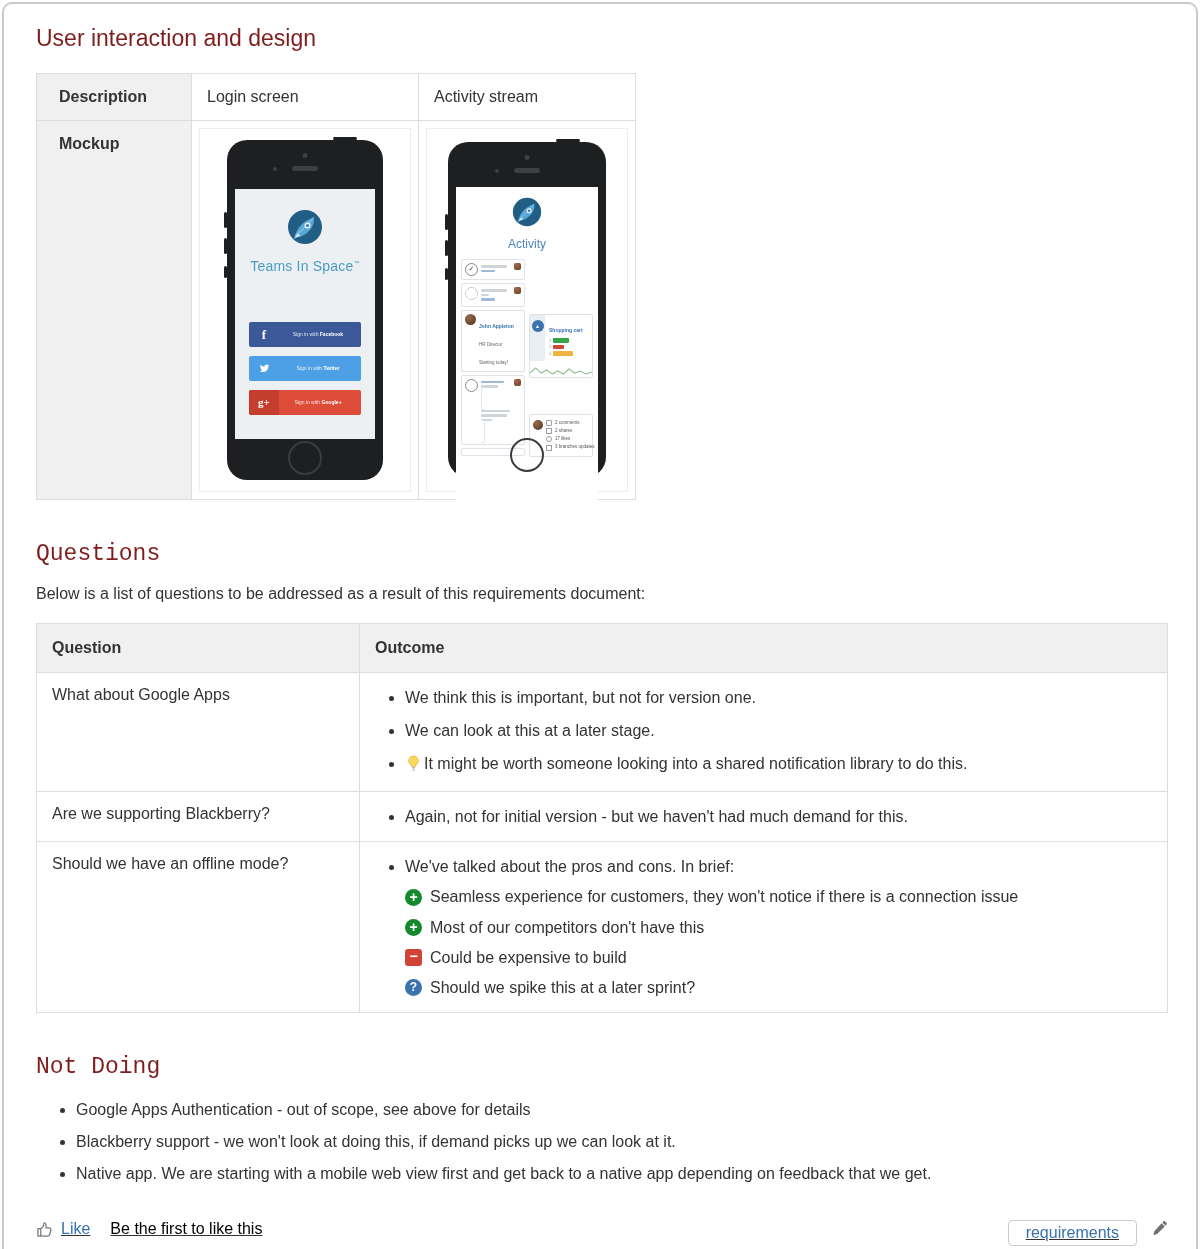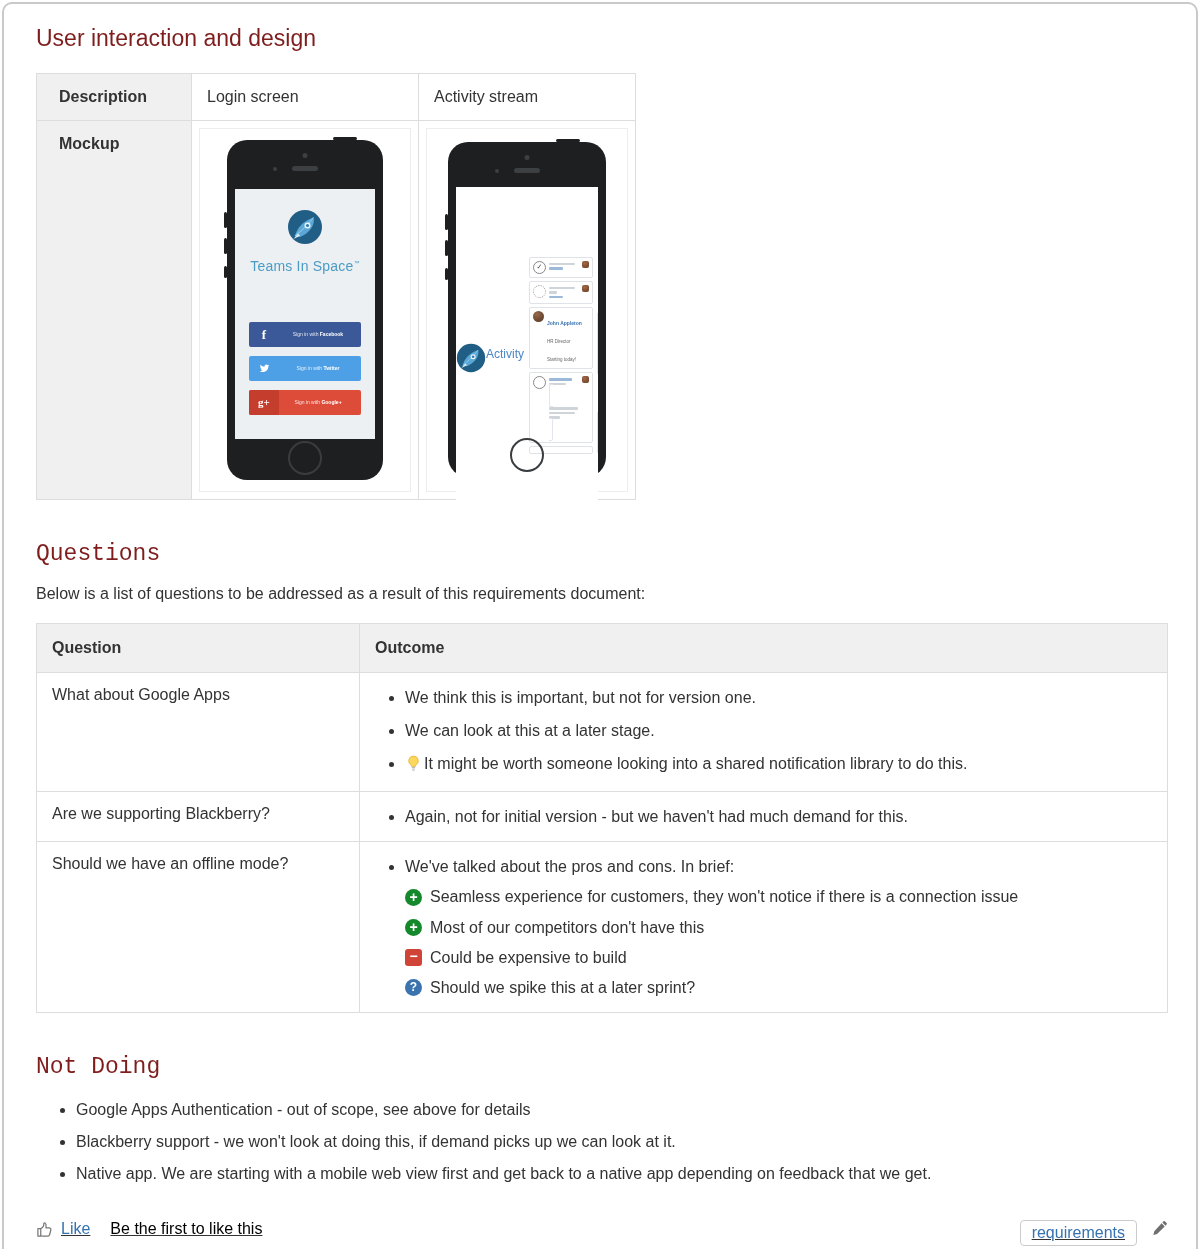--- a/index.html
+++ b/index.html
@@ -41,39 +41,39 @@
   
   ul.plain{margin:0;padding-left:40px;}
   ul.plain li{font-size:16px;margin:0 0 9px 0;line-height:1.45;}
 
   
   .footer{display:flex;align-items:flex-start;margin-top:34px;text-decoration:underline;}
   .like-btn{display:flex;align-items:center;gap:6px;cursor:pointer;}
   .like-label{color:#3572b0;font-size:16px;}
   .like-status{margin-left:20px;font-size:16px;color:#000000;}
   .spacer{flex:1;}
-  .tag-pill{border:1px solid #ccc;border-radius:4px;background:#fff;padding:3px 11px;font-size:16px;color:#3572b0;cursor:pointer;}
+  .tag-pill{border:1px solid #ccc;border-radius:4px;background:#fff;padding:3px 17px;font-size:16px;color:#3572b0;cursor:pointer;}
   .edit-pencil{margin-left:14px;cursor:pointer;display:flex;}
 
   
   .phone{position:relative;background:#1d1f21;border-radius:20px;flex:none;}
   .ph-login{width:156px;height:340px;}
   .ph-act{width:158px;height:335px;}
   .cam{position:absolute;left:50%;transform:translateX(-50%);top:13px;width:5px;height:5px;border-radius:50%;background:#3c4043;}
   .spk{position:absolute;left:50%;transform:translateX(-50%);top:26px;width:26px;height:5px;border-radius:3px;background:#3c4043;}
   .spkdot{position:absolute;left:50%;transform:translateX(-32px);top:27px;width:4px;height:4px;border-radius:50%;background:#3c4043;}
   .home{position:absolute;left:50%;transform:translateX(-50%);bottom:5px;width:30px;height:30px;border-radius:50%;border:2px solid #3a3d40;}
   .nub{position:absolute;background:#1d1f21;border-radius:2px;}
   .nub.n1{left:-3px;top:72px;width:3px;height:16px;}
   .nub.n2{left:-3px;top:98px;width:3px;height:16px;}
   .nub.n3{left:-3px;top:126px;width:3px;height:12px;}
   .nub.pw{top:-3px;right:26px;width:24px;height:3px;}
   .screen{position:absolute;left:8px;right:8px;overflow:hidden;}
   .scr-login{top:49px;height:250px;background:#edf0f2;display:flex;flex-direction:column;align-items:center;}
-  .scr-act{top:45px;height:336px;background:#fff;display:flex;flex-direction:row;align-items:center;}
+  .scr-act{top:45px;height:336px;background:#fff;display:flex;flex-direction:column;align-items:center;}
 
   
   .brand{margin-top:9px;font-size:14px;color:#4a9cc5;letter-spacing:.2px;}
   .brand sup{font-size:6px;}
   .logo36{margin-top:20px;}
   .sbtns{margin-top:auto;margin-bottom:24px;display:flex;flex-direction:column;gap:9px;}
   .sbtn{width:112px;height:25px;border-radius:2px;display:flex;align-items:center;color:#fff;}
   .sbtn.fb{background:#3b5998;}
   .sbtn.tw{background:#4da0e5;}
   .sbtn.gp{background:#dd4b39;}

